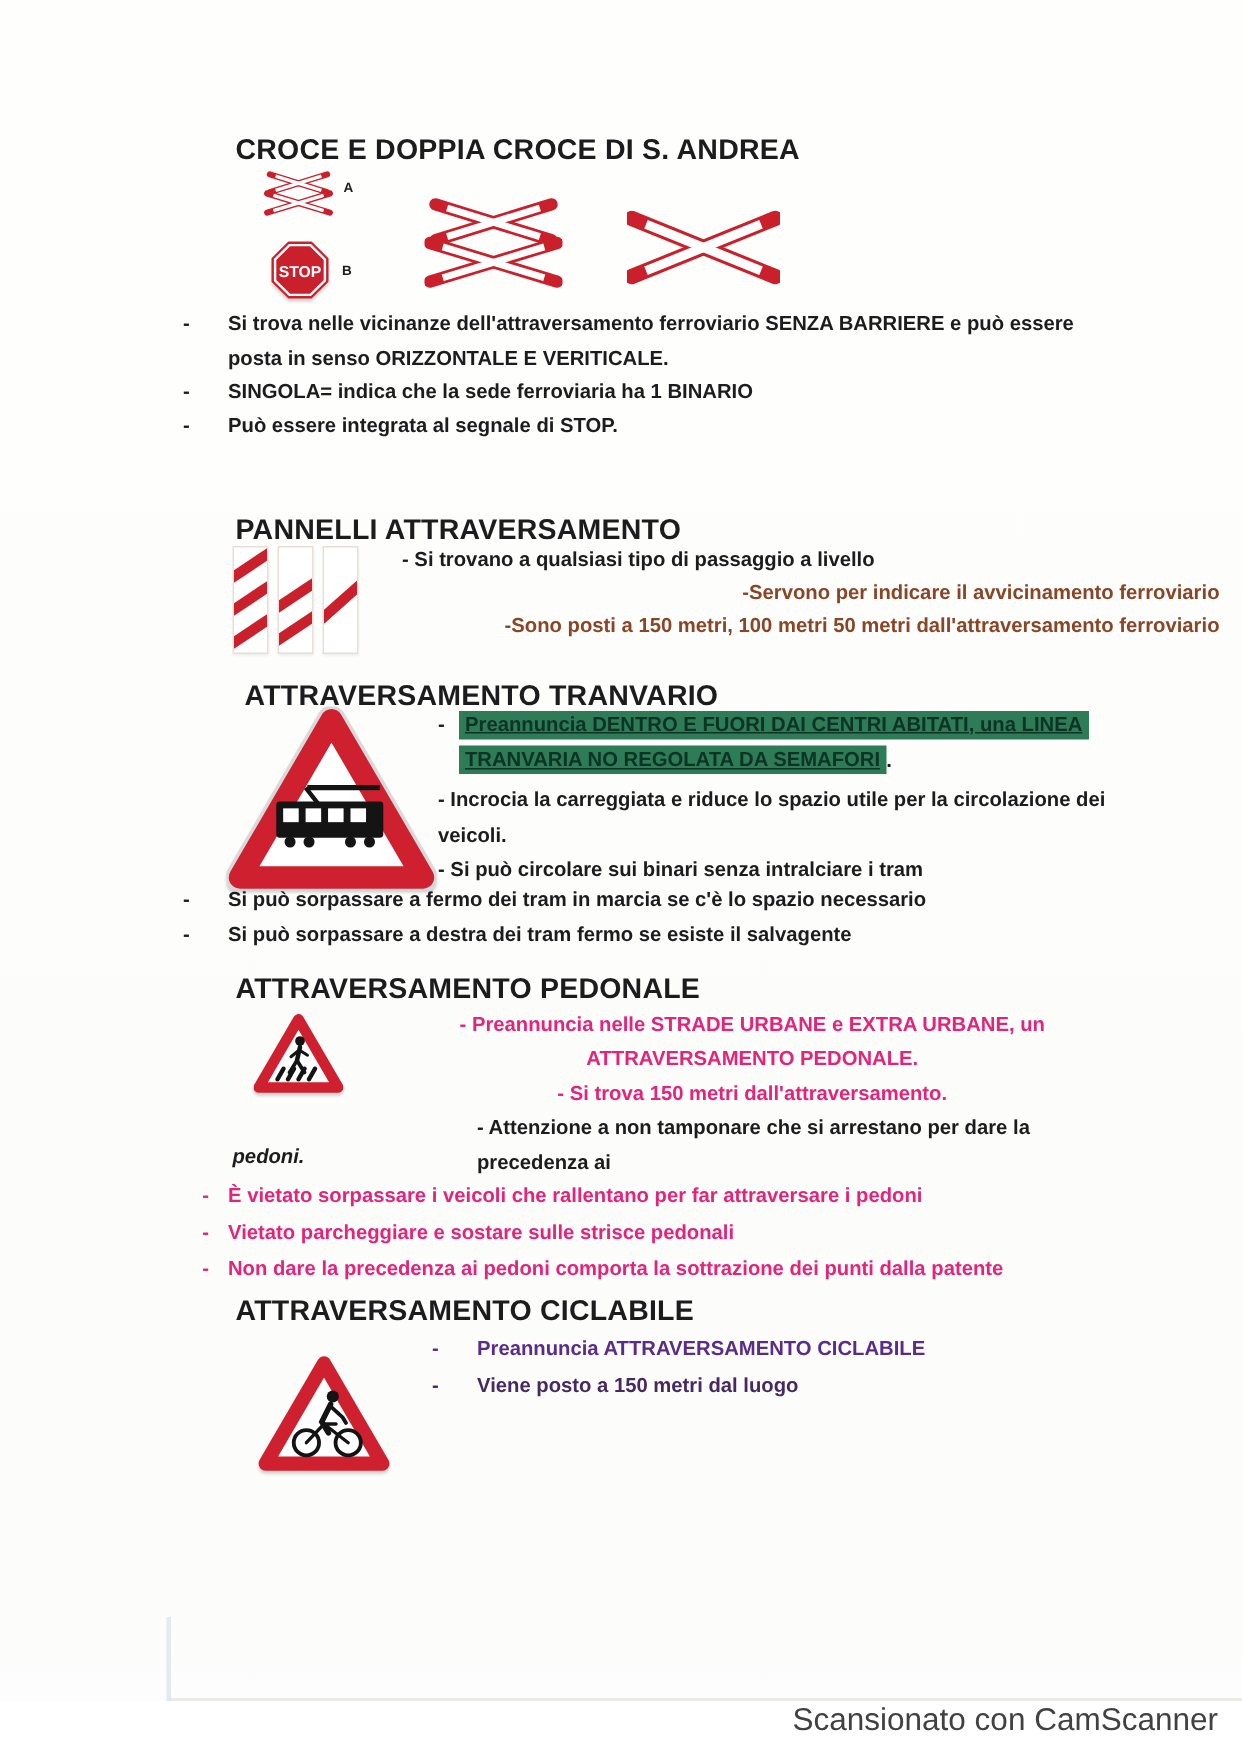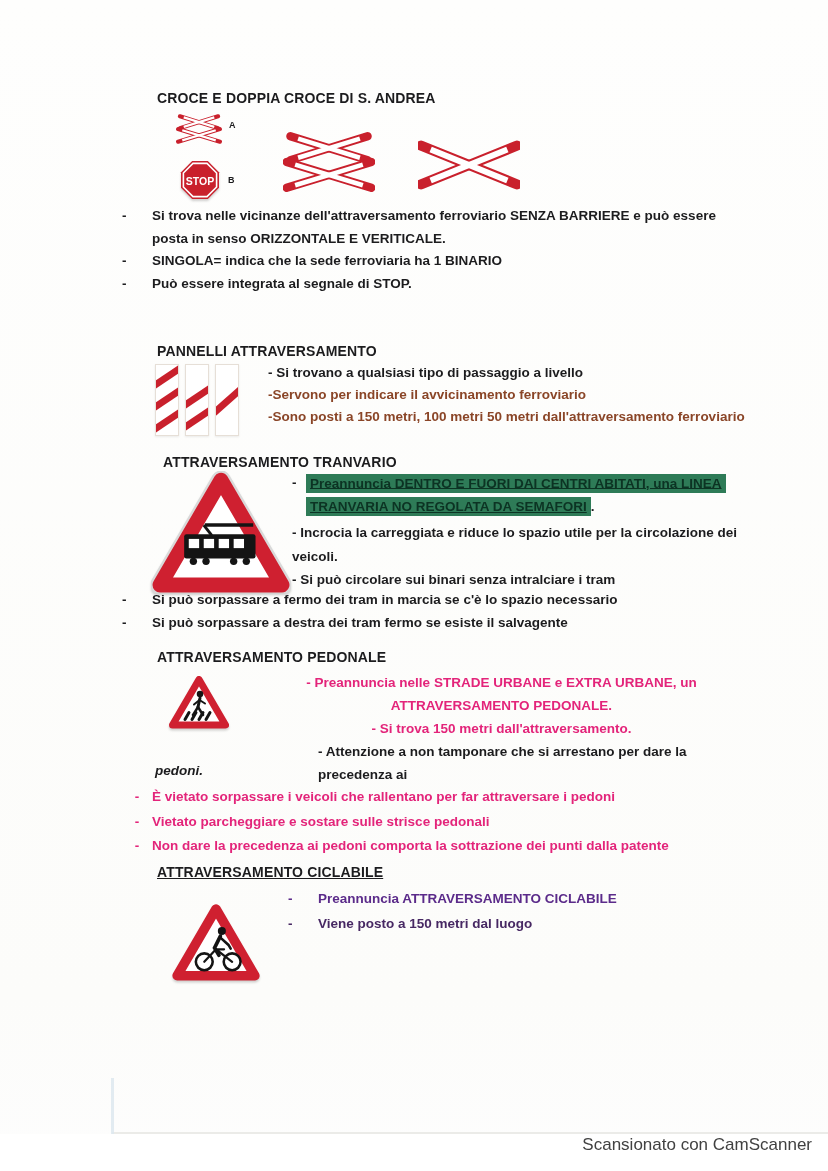--- a/index.html
+++ b/index.html
@@ -4,43 +4,43 @@
 <style>
   html,body { margin:0; padding:0; background:#ffffff; }
   .page {
     position:relative; width:828px; height:1171px;
     background:linear-gradient(180deg,#fefefd 0%, #fcfcfa 85%, #fdfdfd 100%);
     font-family:"Liberation Sans", sans-serif;
     color:var(--ink,#1c1c1e);
     overflow:hidden;
   }
   .abs { position:absolute; }
-  .h { font-weight:bold; font-size:14px; letter-spacing:.15px; white-space:nowrap;text-align:right; }
+  .h { font-weight:bold; font-size:19px; letter-spacing:.15px; white-space:nowrap;text-align:right; }
   .t { font-weight:bold; font-size:13.5px; line-height:22.5px; }
   .bullets .bullet { display:flex; }
   .bullets .bullet::before { content:"-"; flex:0 0 30px; font-weight:bold; }
-  .brown { color:var(--brown,#8a4527); }
+  .brown { color:var(--brown,#8a4527);text-align:right; }
   .pink  { color:var(--pink,#e3247a);text-align:center; }
   .purple1 { color:var(--purple,#5b2b8a); }
   .purple2 { color:var(--purple-dark,#472863); }
   .hl {
     background:var(--highlight-green,#2e7b57);
     color:var(--highlight-text,#0c3323);
     text-decoration:underline;
     padding:1.5px 4px 2.5px;
   }
   .tv-row { display:flex; }
   .tv-row .dash-i { flex:0 0 14px; font-weight:bold; }
   .siglabel { font-weight:bold; font-size:9px; }
   .panel {
     width:22px; height:70px; background:#fff;
     border:1px solid #e6dfd7; box-shadow:0 1px 2px rgba(0,0,0,.08);
   }
   .sign-shadow { filter:drop-shadow(0 2px 1px rgba(0,0,0,.18)); }
-  .footer { position:absolute; top:1135px; right:16px; font-size:17px; color:#414141;margin-left:16px; }
+  .footer { position:absolute; top:1135px; right:16px; font-size:21px; color:#414141;margin-left:16px; }
   .edge-b { position:absolute; left:112px; top:1132px; width:716px; height:2px; background:#ebebe8; }
   .edge-l { position:absolute; left:111px; top:1078px; width:3px; height:56px; background:#dde8ee; opacity:.85; }
   .below-page { position:absolute; left:0; top:1134px; width:828px; height:37px; background:#ffffff; }
 </style>
 </head>
 <body>
 
 <div class="page">
 
   <div class="abs h" style="left:157px; top:90px;">CROCE E DOPPIA CROCE DI S. ANDREA</div>
@@ -202,21 +202,21 @@
         <span>È vietato sorpassare i veicoli che rallentano per far attraversare i pedoni</span>
       </div>
     <div class="bullet">
         <span>Vietato parcheggiare e sostare sulle strisce pedonali</span>
       </div>
     <div class="bullet">
         <span>Non dare la precedenza ai pedoni comporta la sottrazione dei punti dalla patente</span>
       </div>
   </div>
 
-  <div class="abs h" style="left:157px; top:864px;text-decoration:underline;">ATTRAVERSAMENTO CICLABILE</div>
+  <div class="abs h" style="left:157px; top:864px;">ATTRAVERSAMENTO CICLABILE</div>
 
   <div class="abs t bullets" style="left:288px; top:886px; width:420px; line-height:25px;">
     <div class="bullet purple1">
         <span>Preannuncia ATTRAVERSAMENTO CICLABILE</span>
       </div>
     <div class="bullet purple2">
         <span>Viene posto a 150 metri dal luogo</span>
       </div>
   </div>
 

